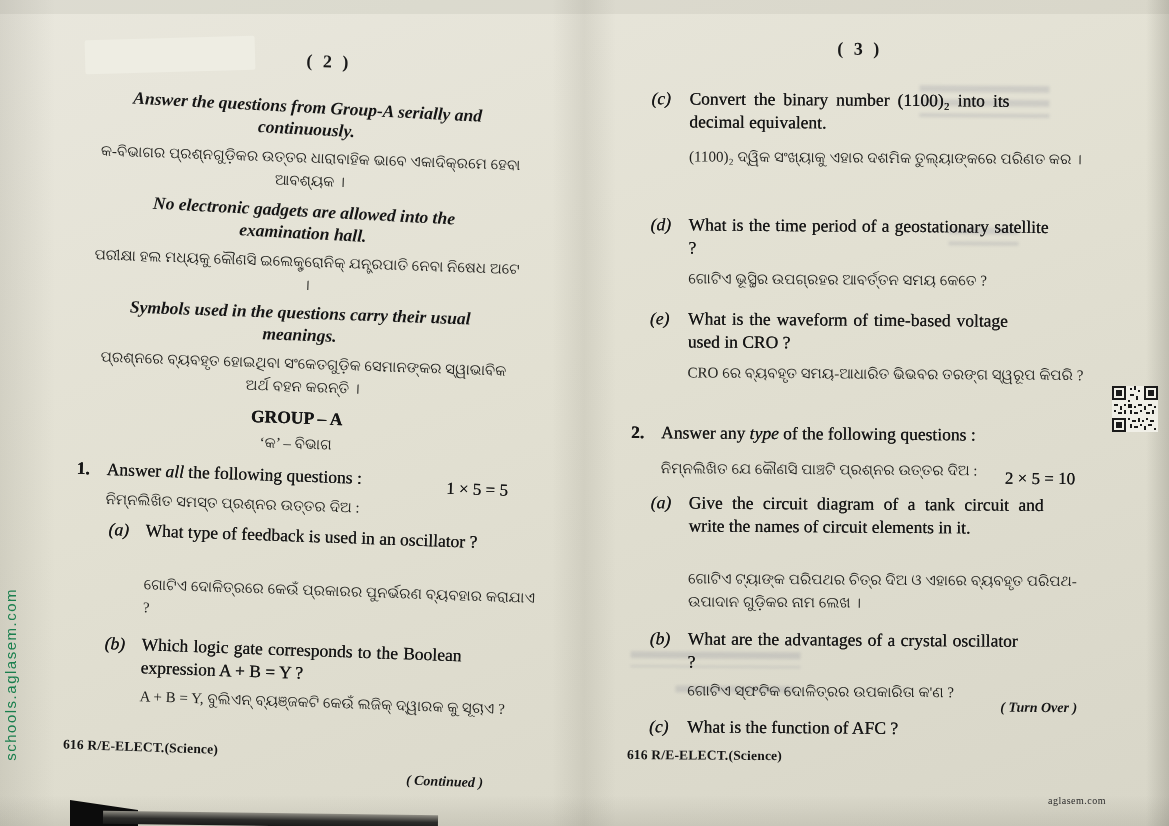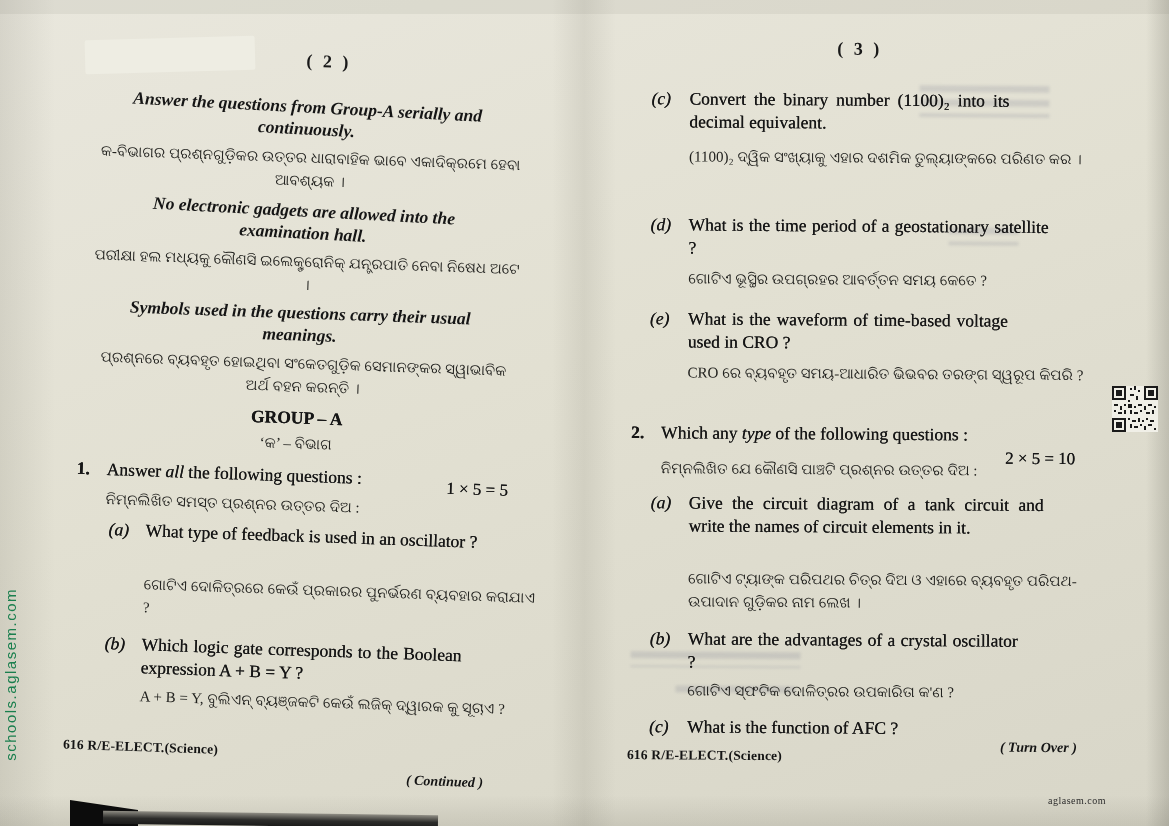--- a/index.html
+++ b/index.html
@@ -110,37 +110,37 @@
 
     <div class="abs en it" style="left:32px;top:188px">(d)</div>
     <div class="abs en just" style="left:70px;top:188px;width:360px">What is the time period of a geostationary satellite ?</div>
     <div class="abs odia" style="left:70px;top:242px;width:405px">ଗୋଟିଏ ଭୂସ୍ଥିର ଉପଗ୍ରହର ଆବର୍ତ୍ତନ ସମୟ କେତେ ?</div>
 
     <div class="abs en it" style="left:32px;top:282px">(e)</div>
     <div class="abs en just" style="left:70px;top:282px;width:320px">What is the waveform of time-based voltage used in CRO ?</div>
     <div class="abs odia" style="left:70px;top:336px;width:400px">CRO ରେ ବ୍ୟବହୃତ ସମୟ-ଆଧାରିତ ଭିଭବର ତରଙ୍ଗ ସ୍ୱରୂପ କିପରି ?</div>
 
     <div class="abs en b" style="left:14px;top:396px">2.</div>
-    <div class="abs en" style="left:44px;top:396px;width:400px"><span>Which any </span><span class="it">type</span><span> of the following questions :</span></div>
-    <div class="abs en marks" style="left:388px;top:420px">2 × 5 = 10</div>
+    <div class="abs en" style="left:44px;top:396px;width:400px"><span>Answer any </span><span class="it">type</span><span> of the following questions :</span></div>
+    <div class="abs en marks" style="left:388px;top:440px">2 × 5 = 10</div>
     <div class="abs odia" style="left:44px;top:432px;width:400px">ନିମ୍ନଲିଖିତ ଯେ କୌଣସି ପାଞ୍ଚଟି ପ୍ରଶ୍ନର ଉତ୍ତର ଦିଅ :</div>
 
     <div class="abs en it" style="left:34px;top:466px">(a)</div>
     <div class="abs en just" style="left:72px;top:466px;width:355px">Give the circuit diagram of a tank circuit and write the names of circuit elements in it.</div>
     <div class="abs odia" style="left:72px;top:542px;width:400px">ଗୋଟିଏ ଟ୍ୟାଙ୍କ ପରିପଥର ଚିତ୍ର ଦିଅ ଓ ଏହାରେ ବ୍ୟବହୃତ ପରିପଥ-ଉପାଦାନ ଗୁଡ଼ିକର ନାମ ଲେଖ ।</div>
 
     <div class="abs en it" style="left:34px;top:602px">(b)</div>
     <div class="abs en just" style="left:72px;top:602px;width:330px">What are the advantages of a crystal oscillator ?</div>
     <div class="abs odia" style="left:72px;top:654px;width:400px">ଗୋଟିଏ ସ୍ଫଟିକ ଦୋଳିତ୍ରର ଉପକାରିତା କ'ଣ ?</div>
 
     <div class="abs en it" style="left:34px;top:690px">(c)</div>
     <div class="abs en" style="left:72px;top:690px;width:370px">What is the function of AFC ?</div>
 
     <div class="abs footer-code" style="left:12px;top:722px">616 R/E-ELECT.(Science)</div>
-    <div class="abs footer-note" style="left:385px;top:712px">( Turn Over )</div>
+    <div class="abs footer-note" style="left:385px;top:672px">( Turn Over )</div>
   </div>
 
   <svg class="qr" viewBox="0 0 23 23" xmlns="http://www.w3.org/2000/svg">
     <rect x="0" y="0" width="23" height="23" fill="#f0efe7"></rect>
     <g fill="#1a1a1a">
       <rect x="0" y="0" width="7" height="7"></rect>
         <rect x="16" y="0" width="7" height="7"></rect>
         <rect x="0" y="16" width="7" height="7"></rect>
     </g>
     <g fill="#f0efe7">

